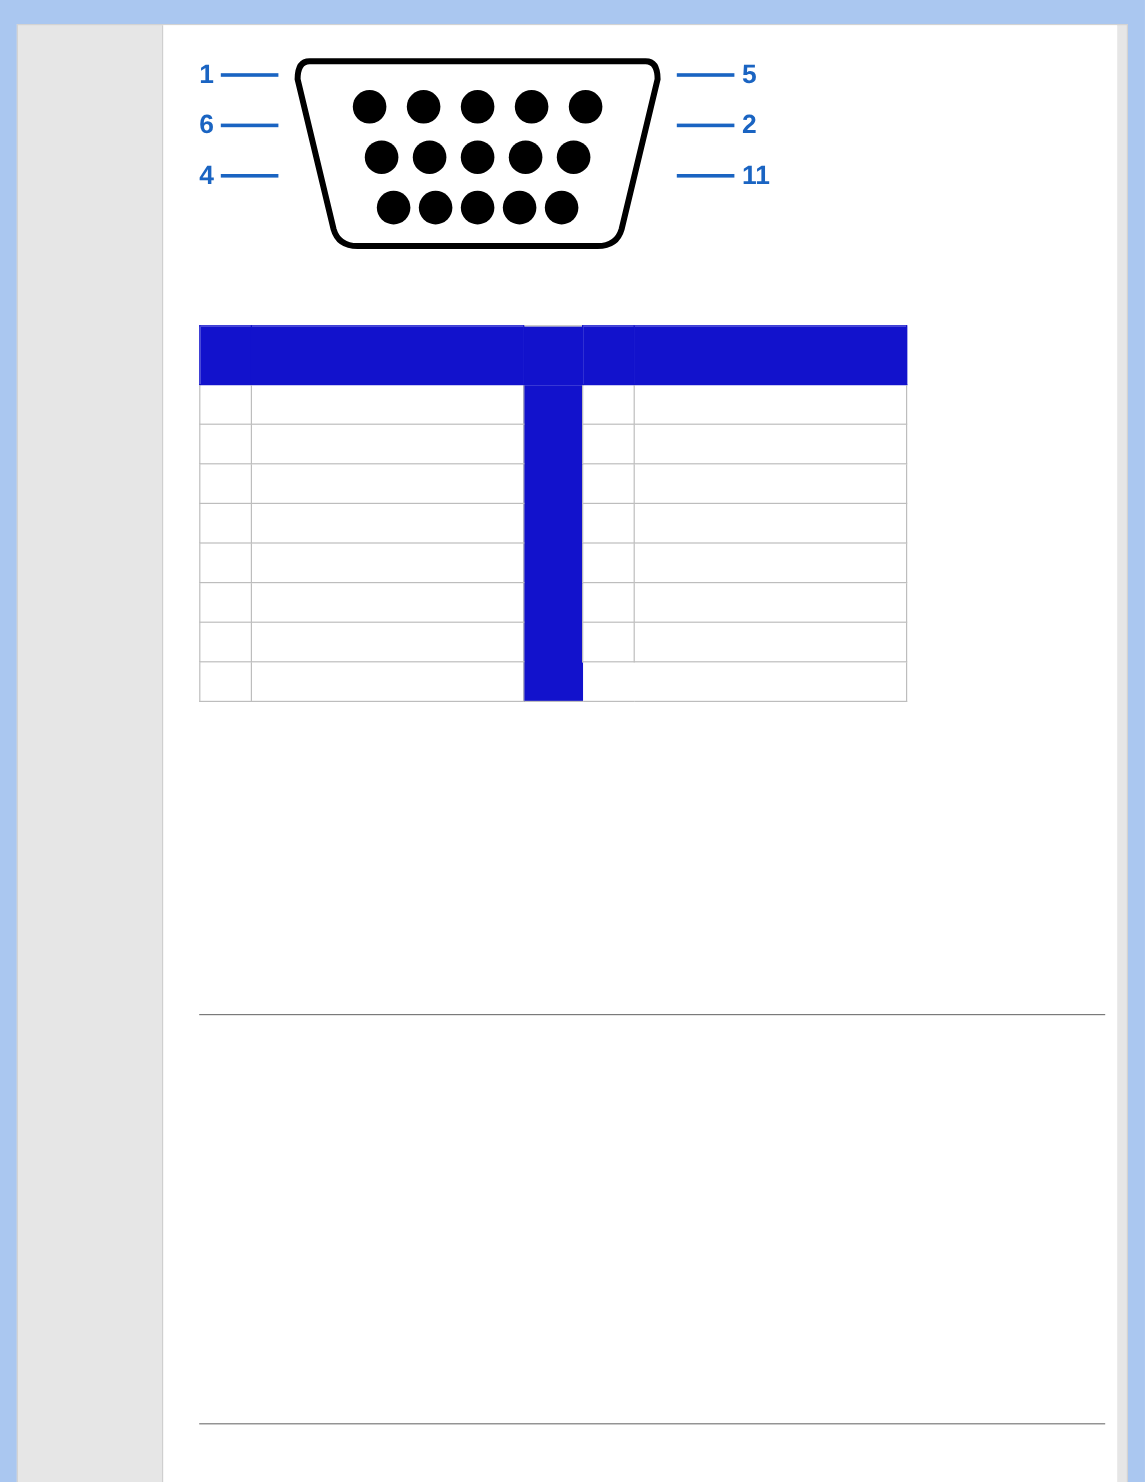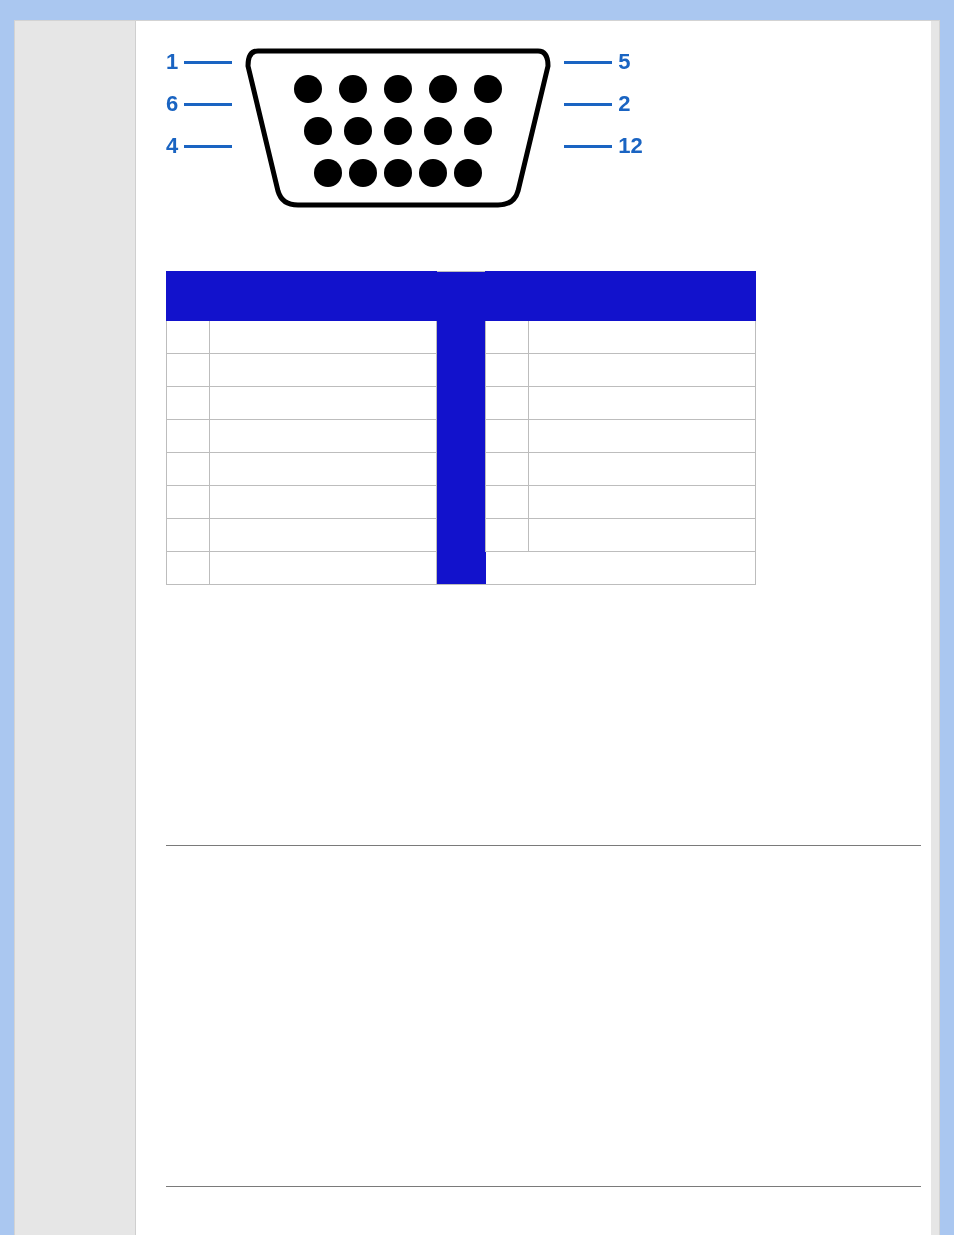--- a/index.html
+++ b/index.html
@@ -173,21 +173,21 @@
           <div>
               <span class="lead"></span>
               <span>5</span>
             </div>
           <div>
               <span class="lead"></span>
               <span>2</span>
             </div>
           <div>
               <span class="lead"></span>
-              <span>12</span>
+              <span>11</span>
             </div>
         </div>
 
       </div>
 
       <table class="pin-table">
         <colgroup>
           <col style="width:42px">
           <col style="width:220px">
           <col style="width:48px">

